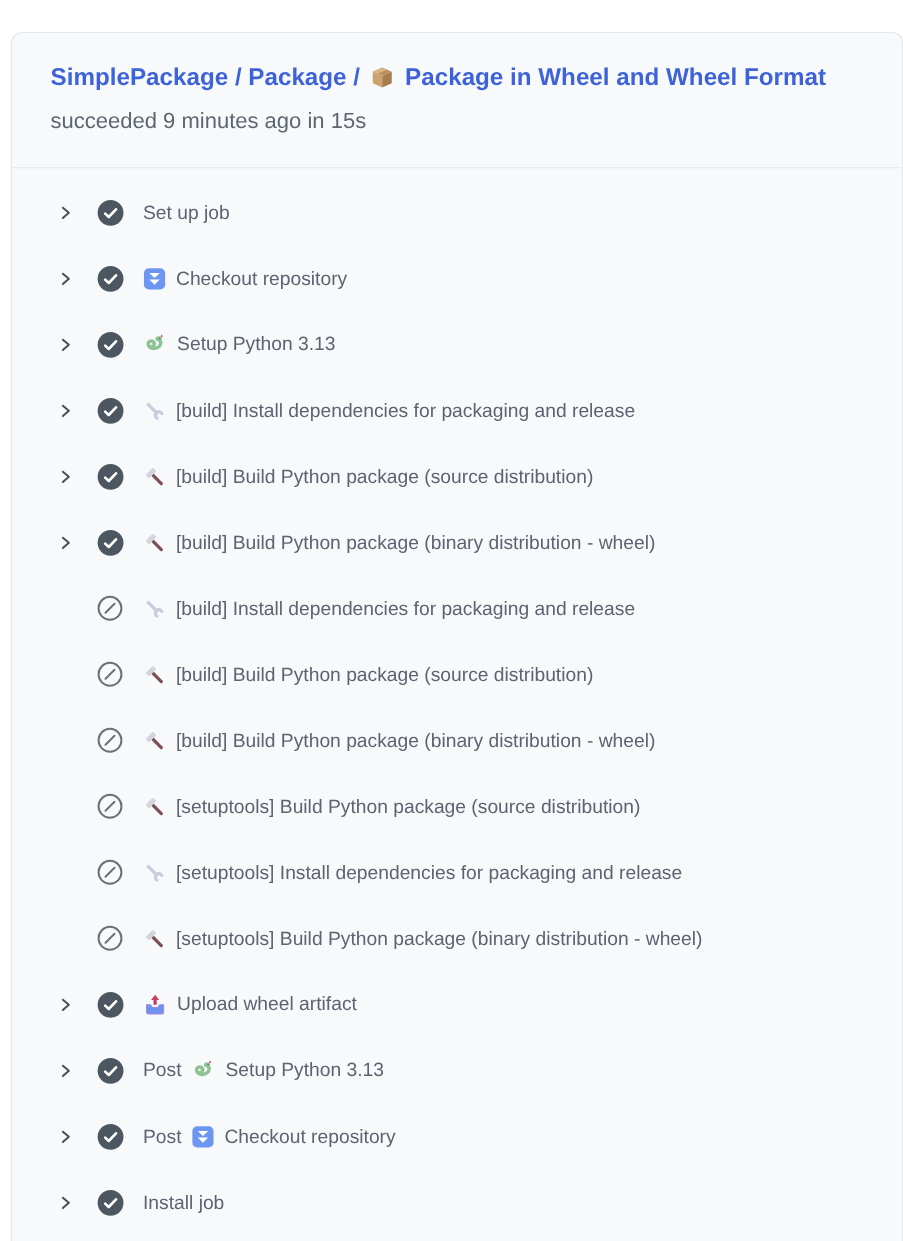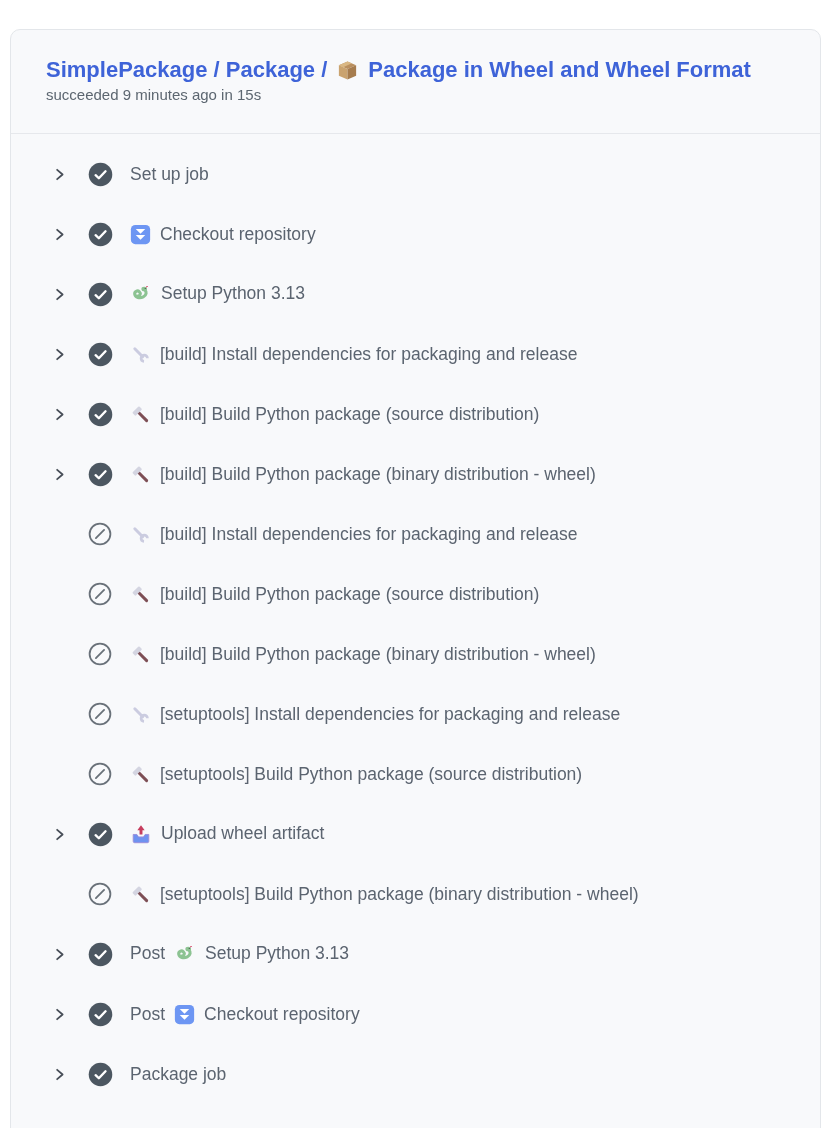--- a/index.html
+++ b/index.html
@@ -35,22 +35,22 @@
     color: var(--title-link, #3e63d8);
     line-height: 26px;
     white-space: nowrap;
   }
   .title a {
     color: inherit;
     text-decoration: none;
     cursor: pointer;
   }
   .subtitle {
-    margin-top: 3px;
-    font-size: 15px;
+    margin-top: 16px;
+    font-size: 20px;
     color: #5c6670;
   }
   .steps {
     padding-top: 10px;
   }
   .step-row {
     height: 60px;
     display: flex;
     align-items: center;
     padding-left: 41px;
@@ -331,20 +331,41 @@
     <svg width="24" height="24" viewBox="0 0 24 24">
       <circle cx="12" cy="12" r="10.4" fill="none" stroke="#697179" stroke-width="1.8"></circle>
       <path d="M7.9 16.1 L16.1 7.9" fill="none" stroke="#697179" stroke-width="1.8" stroke-linecap="round"></path>
     </svg>
   </span>
         </span>
     <span class="step-name" data-interactable="false">
 
       <span class="icon" data-interactable="false">
     <svg width="21" height="21" viewBox="0 0 24 24">
+      <path d="M9.5 9.5 L19 19" stroke="#7d4f55" stroke-width="3.4" stroke-linecap="round"></path>
+      <rect x="2.6" y="5.6" width="11" height="5.2" rx="1.2" fill="#d4d5e1" transform="rotate(-45 8 8)"></rect>
+    </svg>
+  </span>
+          <span class="step-label" data-interactable="false">[setuptools] Build Python package (source distribution)</span>
+    </span>
+  </div>
+      <div class="step-row" data-interactable="false">
+    <span class="chev-cell" data-interactable="false"></span>
+    <span class="status-cell" data-interactable="false">
+          <span class="icon" data-interactable="false">
+    <svg width="24" height="24" viewBox="0 0 24 24">
+      <circle cx="12" cy="12" r="10.4" fill="none" stroke="#697179" stroke-width="1.8"></circle>
+      <path d="M7.9 16.1 L16.1 7.9" fill="none" stroke="#697179" stroke-width="1.8" stroke-linecap="round"></path>
+    </svg>
+  </span>
+        </span>
+    <span class="step-name" data-interactable="false">
+
+      <span class="icon" data-interactable="false">
+    <svg width="21" height="21" viewBox="0 0 24 24">
       <path d="M5.5 5.5 L14.5 14.5" stroke="#cbcce0" stroke-width="3.4" stroke-linecap="round"></path>
       <circle cx="16.3" cy="16.3" r="3.6" fill="none" stroke="#cbcce0" stroke-width="3.1" stroke-dasharray="16.6 6" stroke-dashoffset="16.8"></circle>
     </svg>
   </span>
           <span class="step-label" data-interactable="false">[setuptools] Install dependencies for packaging and release</span>
     </span>
   </div>
       <div class="step-row" data-interactable="false">
     <span class="chev-cell" data-interactable="false"></span>
     <span class="status-cell" data-interactable="false">
@@ -356,21 +377,21 @@
   </span>
         </span>
     <span class="step-name" data-interactable="false">
 
       <span class="icon" data-interactable="false">
     <svg width="21" height="21" viewBox="0 0 24 24">
       <path d="M9.5 9.5 L19 19" stroke="#7d4f55" stroke-width="3.4" stroke-linecap="round"></path>
       <rect x="2.6" y="5.6" width="11" height="5.2" rx="1.2" fill="#d4d5e1" transform="rotate(-45 8 8)"></rect>
     </svg>
   </span>
-          <span class="step-label" data-interactable="false">[setuptools] Build Python package (source distribution)</span>
+          <span class="step-label" data-interactable="false">[setuptools] Build Python package (binary distribution - wheel)</span>
     </span>
   </div>
       <div class="step-row" data-interactable="true">
     <span class="chev-cell" data-interactable="false">
           <span class="icon" data-interactable="true">
     <svg width="15" height="15" viewBox="0 0 16 16">
       <path d="M5.5 3 L11.3 8 L5.5 13" fill="none" stroke="#474e57" stroke-width="1.9" stroke-linecap="round" stroke-linejoin="round"></path>
     </svg>
   </span>
         </span>
@@ -384,41 +405,20 @@
         </span>
     <span class="step-name" data-interactable="false">
 
       <span class="icon" data-interactable="false">
     <svg width="22" height="22" viewBox="0 0 24 24">
       <path d="M12 2.5 L16 7.8 L13.6 7.8 L13.6 12.5 L10.4 12.5 L10.4 7.8 L8 7.8 Z" fill="#c63d5e"></path>
       <path d="M3.5 12.5 L7.5 12.5 L9.3 15.2 L14.7 15.2 L16.5 12.5 L20.5 12.5 L20.5 20 A1.5 1.5 0 0 1 19 21.5 L5 21.5 A1.5 1.5 0 0 1 3.5 20 Z" fill="#6f92f0" stroke="#9b8cd9" stroke-width="1"></path>
     </svg>
   </span>
           <span class="step-label" data-interactable="false">Upload wheel artifact</span>
-    </span>
-  </div>
-      <div class="step-row" data-interactable="false">
-    <span class="chev-cell" data-interactable="false"></span>
-    <span class="status-cell" data-interactable="false">
-          <span class="icon" data-interactable="false">
-    <svg width="24" height="24" viewBox="0 0 24 24">
-      <circle cx="12" cy="12" r="10.4" fill="none" stroke="#697179" stroke-width="1.8"></circle>
-      <path d="M7.9 16.1 L16.1 7.9" fill="none" stroke="#697179" stroke-width="1.8" stroke-linecap="round"></path>
-    </svg>
-  </span>
-        </span>
-    <span class="step-name" data-interactable="false">
-
-      <span class="icon" data-interactable="false">
-    <svg width="21" height="21" viewBox="0 0 24 24">
-      <path d="M9.5 9.5 L19 19" stroke="#7d4f55" stroke-width="3.4" stroke-linecap="round"></path>
-      <rect x="2.6" y="5.6" width="11" height="5.2" rx="1.2" fill="#d4d5e1" transform="rotate(-45 8 8)"></rect>
-    </svg>
-  </span>
-          <span class="step-label" data-interactable="false">[setuptools] Build Python package (binary distribution - wheel)</span>
     </span>
   </div>
       <div class="step-row" data-interactable="true">
     <span class="chev-cell" data-interactable="false">
           <span class="icon" data-interactable="true">
     <svg width="15" height="15" viewBox="0 0 16 16">
       <path d="M5.5 3 L11.3 8 L5.5 13" fill="none" stroke="#474e57" stroke-width="1.9" stroke-linecap="round" stroke-linejoin="round"></path>
     </svg>
   </span>
         </span>
@@ -482,17 +482,17 @@
     <span class="status-cell" data-interactable="false">
           <span class="icon" data-interactable="false">
     <svg width="25" height="25" viewBox="0 0 24 24">
       <circle cx="12" cy="12" r="11.3" fill="#4c5761"></circle>
       <path d="M7.3 12.7 L10.4 15.6 L16.8 8.9" fill="none" stroke="#ffffff" stroke-width="2.3" stroke-linecap="round" stroke-linejoin="round"></path>
     </svg>
   </span>
         </span>
     <span class="step-name" data-interactable="false">
 
-      <span class="step-label" data-interactable="false">Package job</span>
+      <span class="step-label" data-interactable="false">Install job</span>
     </span>
   </div>
     </div>
 </div>
 
 </body></html>

